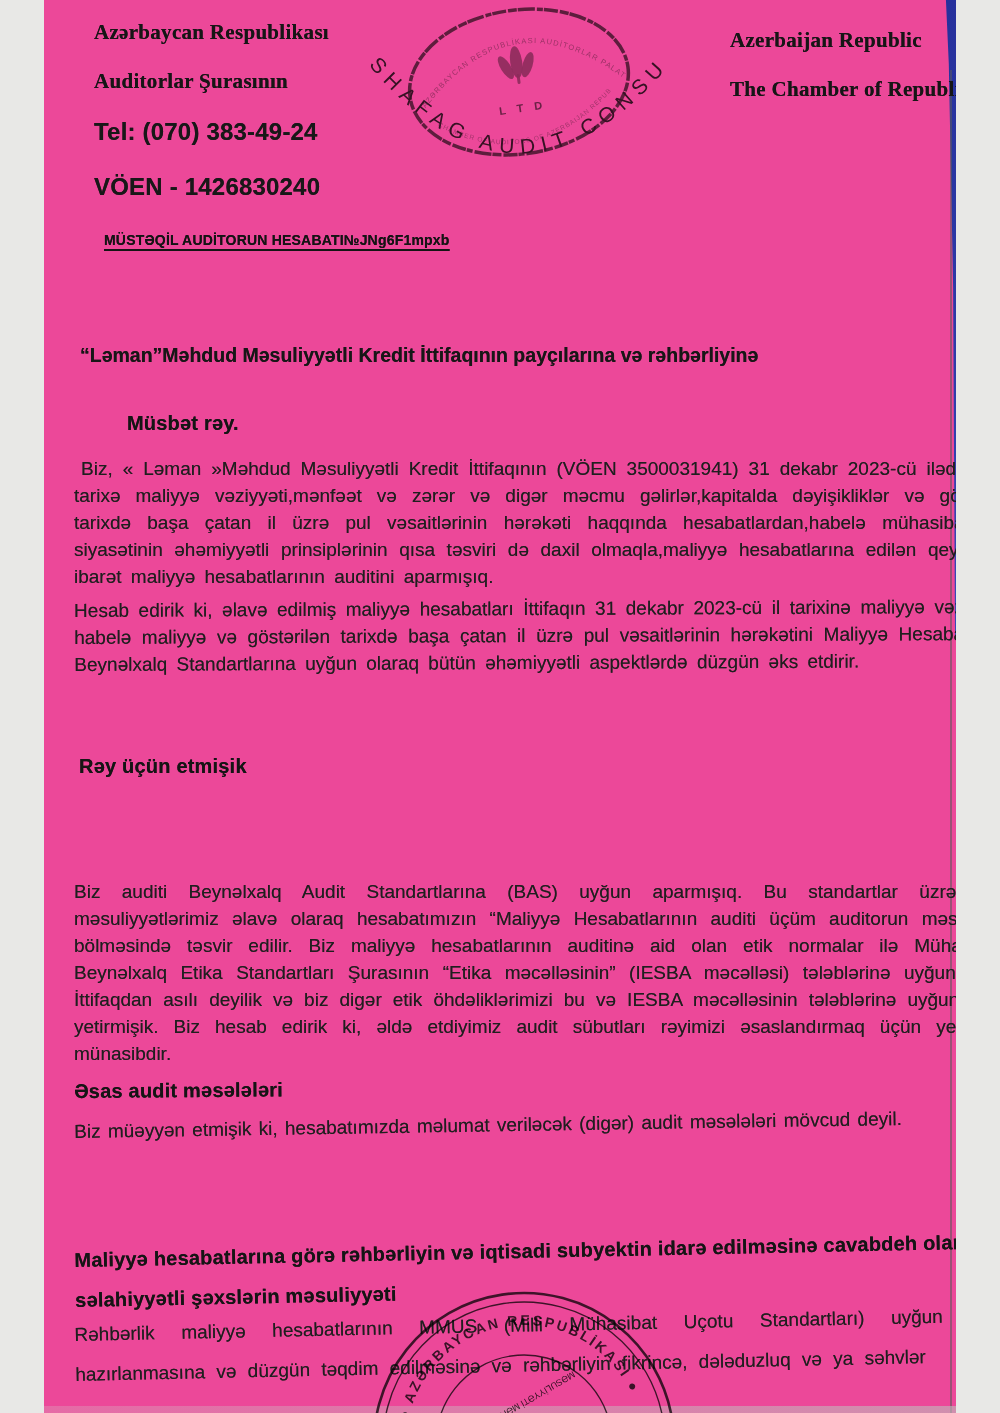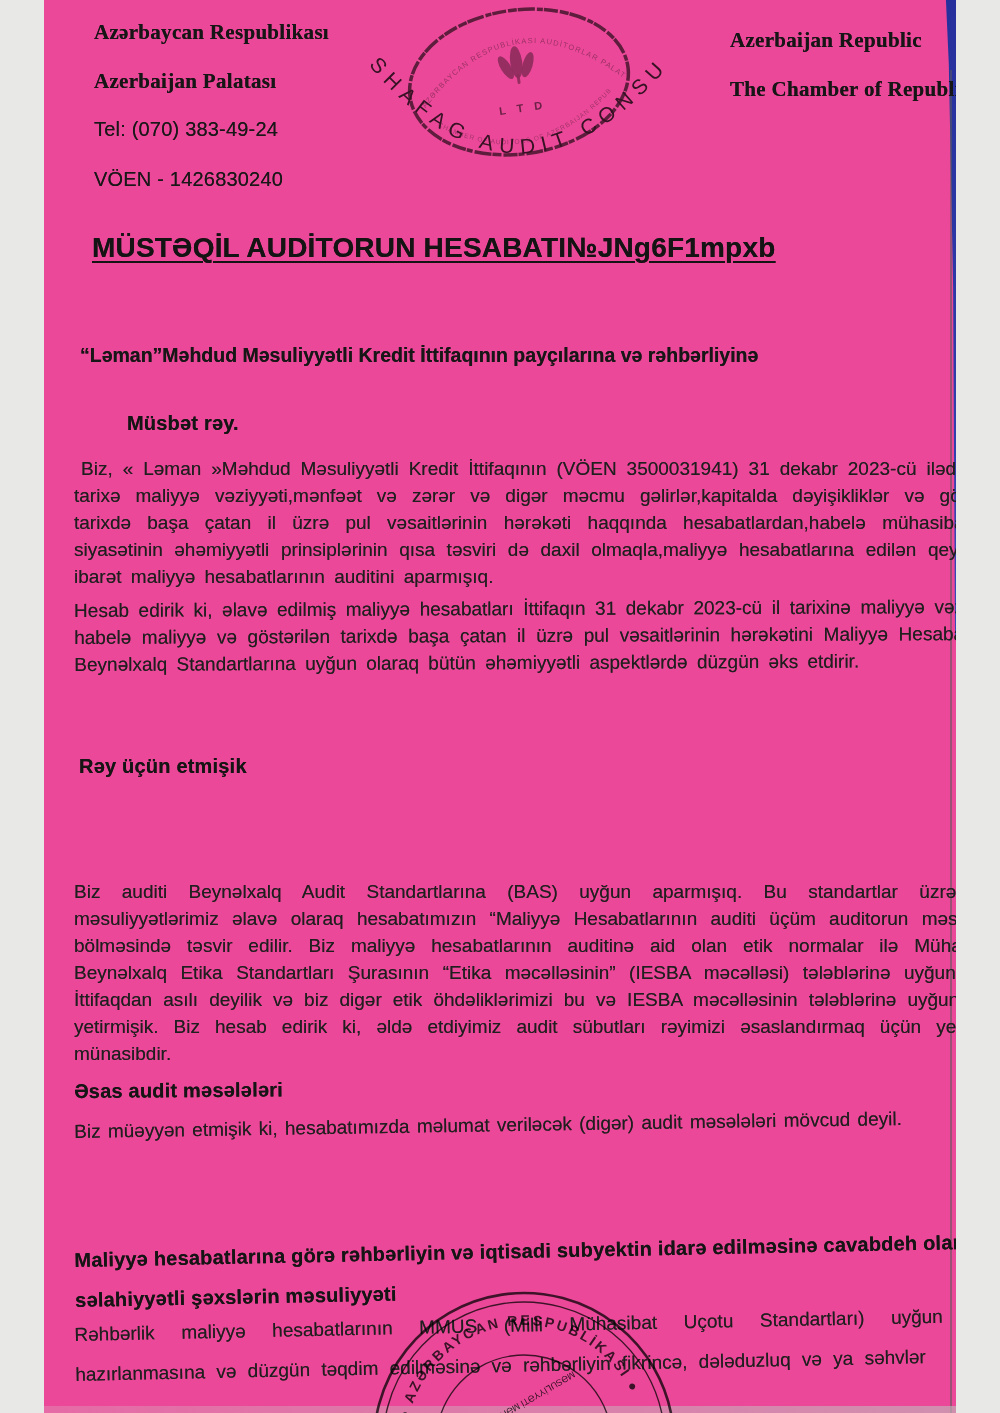--- a/index.html
+++ b/index.html
@@ -29,29 +29,29 @@
   
   .hdr-left{position:absolute;left:50px;top:20px;width:300px;}
   .hdr-right{position:absolute;left:686px;top:28px;width:320px;}
   .org-line{
     font-family:"Liberation Serif", serif;
     font-weight:bold;font-size:21px;color:#161616;
     margin-bottom:24px;letter-spacing:.3px;
     text-shadow:0 0 .6px rgba(10,10,10,.75);
   }
   .tel-line,.voen-line{
-    font-weight:normal;font-size:20px;color:#181818;
+    font-weight:bold;font-size:24px;color:#181818;
     margin-bottom:27px;letter-spacing:.2px;
     text-shadow:0 0 .5px rgba(10,10,10,.7);
   }
   .stamp-top{position:absolute;left:310px;top:0;mix-blend-mode:multiply;}
   
   .title{
-    position:absolute;left:48px;top:232px;
-    font-weight:bold;font-size:28px;letter-spacing:.2px;color:#141414;
+    position:absolute;left:60px;top:232px;
+    font-weight:bold;font-size:14px;letter-spacing:.2px;color:#141414;
     text-decoration:underline;text-decoration-thickness:2.2px;text-underline-offset:4px;
     text-shadow:0 0 .6px rgba(10,10,10,.8);
   }
   .salutation{
     position:absolute;left:36px;top:332px;width:920px;
     font-weight:bold;font-size:19.5px;color:#171717;
     text-shadow:0 0 .6px rgba(10,10,10,.75);
     margin-top:12px;
   }
   .h-bold{
@@ -83,21 +83,21 @@
 <body>
 
 <div class="page">
 
   <div class="edge-blue"></div>
   <div class="edge-line"></div>
   <div class="edge-bottom"></div>
 
   <div class="hdr-left">
     <div class="org-line">Azərbaycan Respublikası</div>
-    <div class="org-line">Azerbaijan Palatası</div>
+    <div class="org-line">Auditorlar Şurasının</div>
     <div class="tel-line">Tel: (070) 383-49-24</div>
     <div class="voen-line">VÖEN - 1426830240</div>
   </div>
 
   <div class="hdr-right">
     <div class="org-line">Azerbaijan Republic</div>
     <div class="org-line">The Chamber of Republic</div>
   </div>
 
   <svg class="stamp-top" width="340" height="210" viewBox="0 0 340 210">

